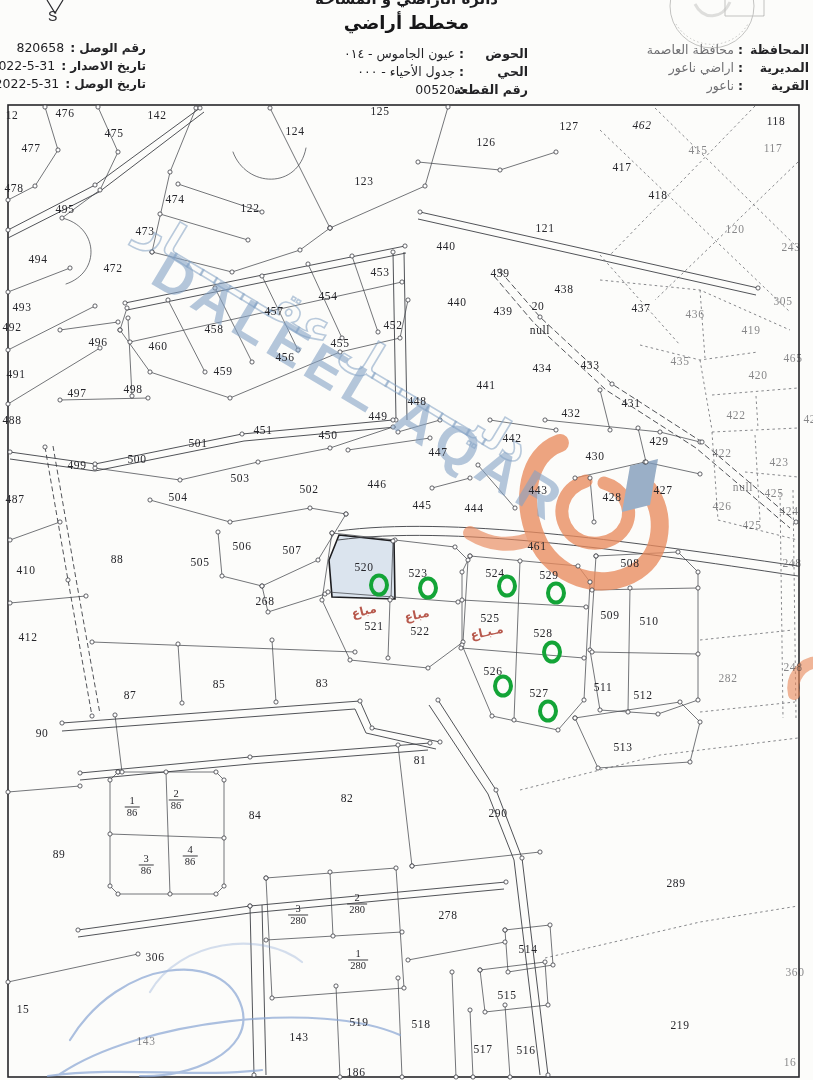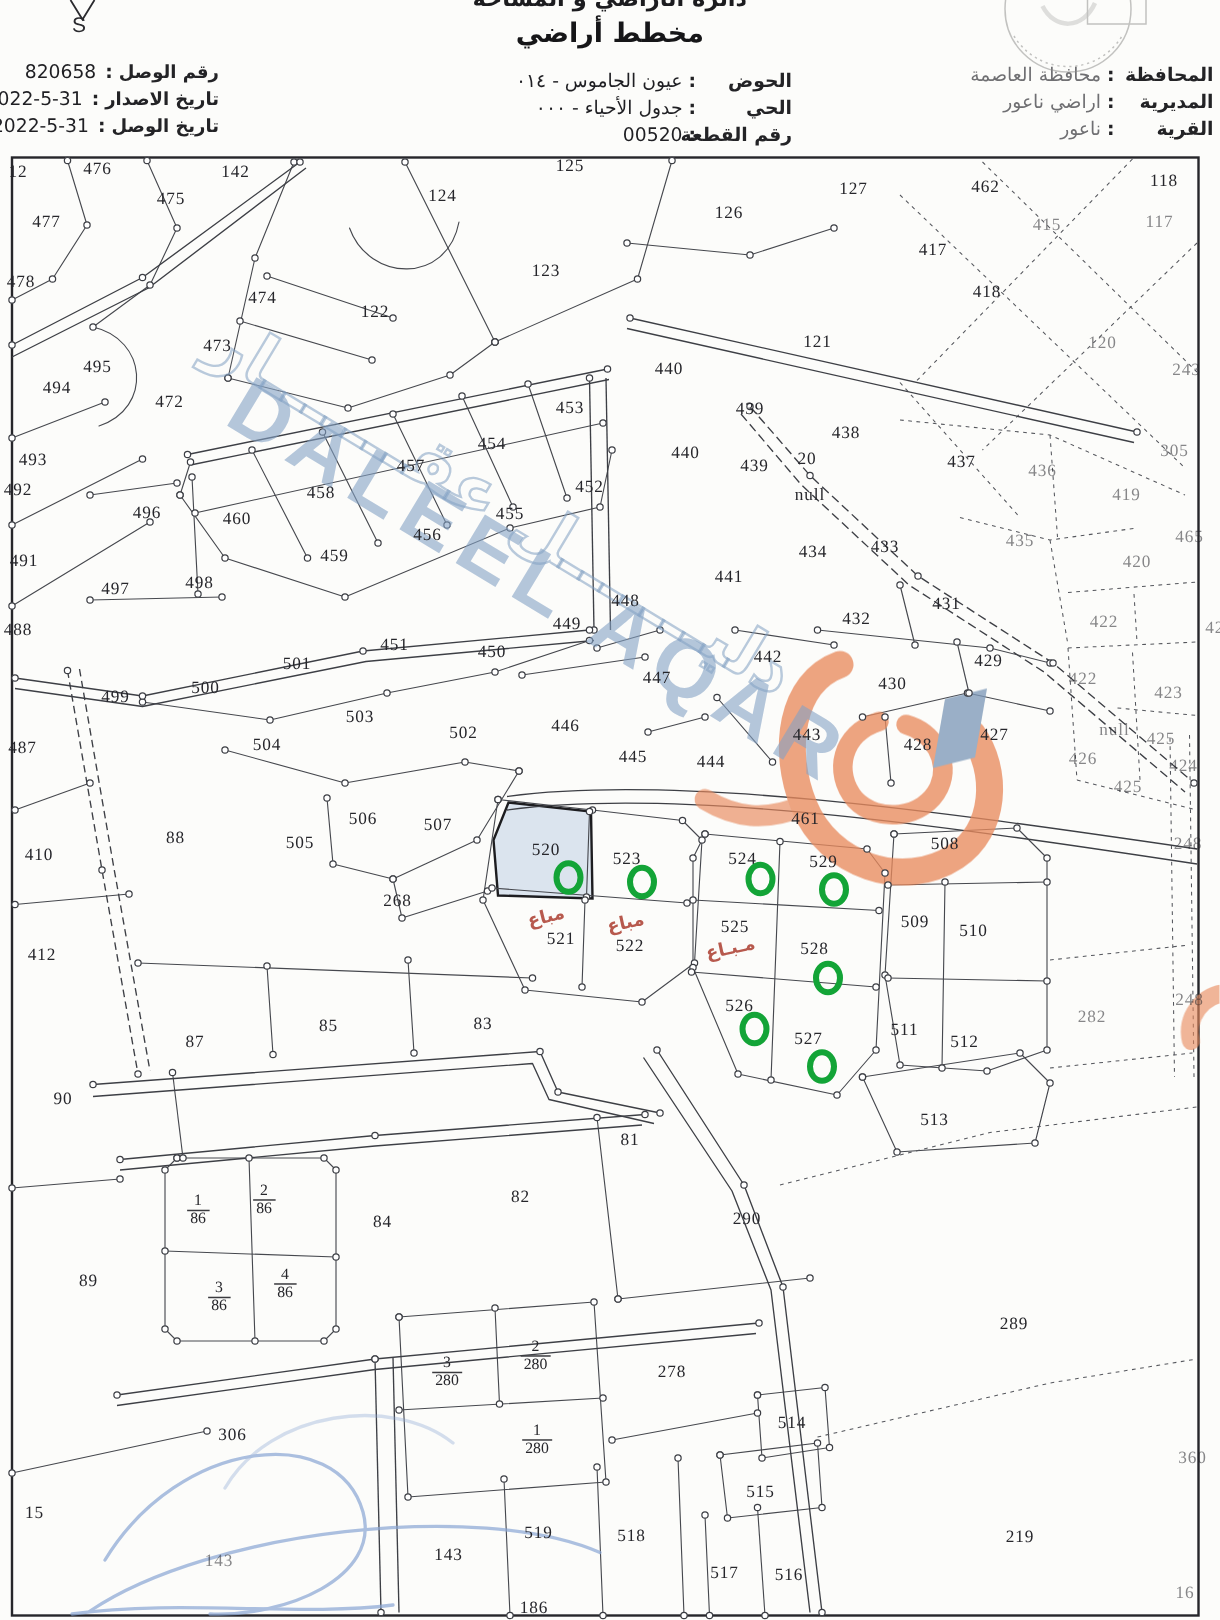--- a/index.html
+++ b/index.html
@@ -551,27 +551,27 @@
 <div id="labels">
     <div class="plot-label" style="left: 12px; top: 115px;">12</div>
     <div class="plot-label" style="left: 65px; top: 113px;">476</div>
     <div class="plot-label" style="left: 114px; top: 133px; text-align: right;">475</div>
     <div class="plot-label" style="left: 157px; top: 115px;">142</div>
     <div class="plot-label" style="left: 295px; top: 131px;">124</div>
     <div class="plot-label" style="left: 380px; top: 111px;">125</div>
     <div class="plot-label" style="left: 31px; top: 148px;">477</div>
     <div class="plot-label" style="left: 486px; top: 142px;">126</div>
     <div class="plot-label" style="left: 569px; top: 126px;">127</div>
-    <div class="plot-label" style="left: 657px; top: 125px;">462</div>
+    <div class="plot-label" style="left: 642px; top: 125px; font-style: italic;">462</div>
     <div class="plot-label" style="left: 776px; top: 121px;">118</div>
     <div class="plot-label faint" style="left: 698px; top: 150px;">415</div>
     <div class="plot-label faint" style="left: 773px; top: 148px;">117</div>
     <div class="plot-label" style="left: 14px; top: 188px;">478</div>
     <div class="plot-label" style="left: 364px; top: 181px;">123</div>
-    <div class="plot-label" style="left: 65px; top: 209px; margin-top: 36px;">495</div>
+    <div class="plot-label" style="left: 65px; top: 209px;">495</div>
     <div class="plot-label" style="left: 175px; top: 199px;">474</div>
     <div class="plot-label" style="left: 250px; top: 208px;">122</div>
     <div class="plot-label" style="left: 622px; top: 167px;">417</div>
     <div class="plot-label" style="left: 658px; top: 195px;">418</div>
     <div class="plot-label" style="left: 145px; top: 231px;">473</div>
     <div class="plot-label" style="left: 38px; top: 259px;">494</div>
     <div class="plot-label" style="left: 113px; top: 268px;">472</div>
     <div class="plot-label" style="left: 545px; top: 228px;">121</div>
     <div class="plot-label faint" style="left: 735px; top: 229px;">120</div>
     <div class="plot-label faint" style="left: 791px; top: 247px;">243</div>

